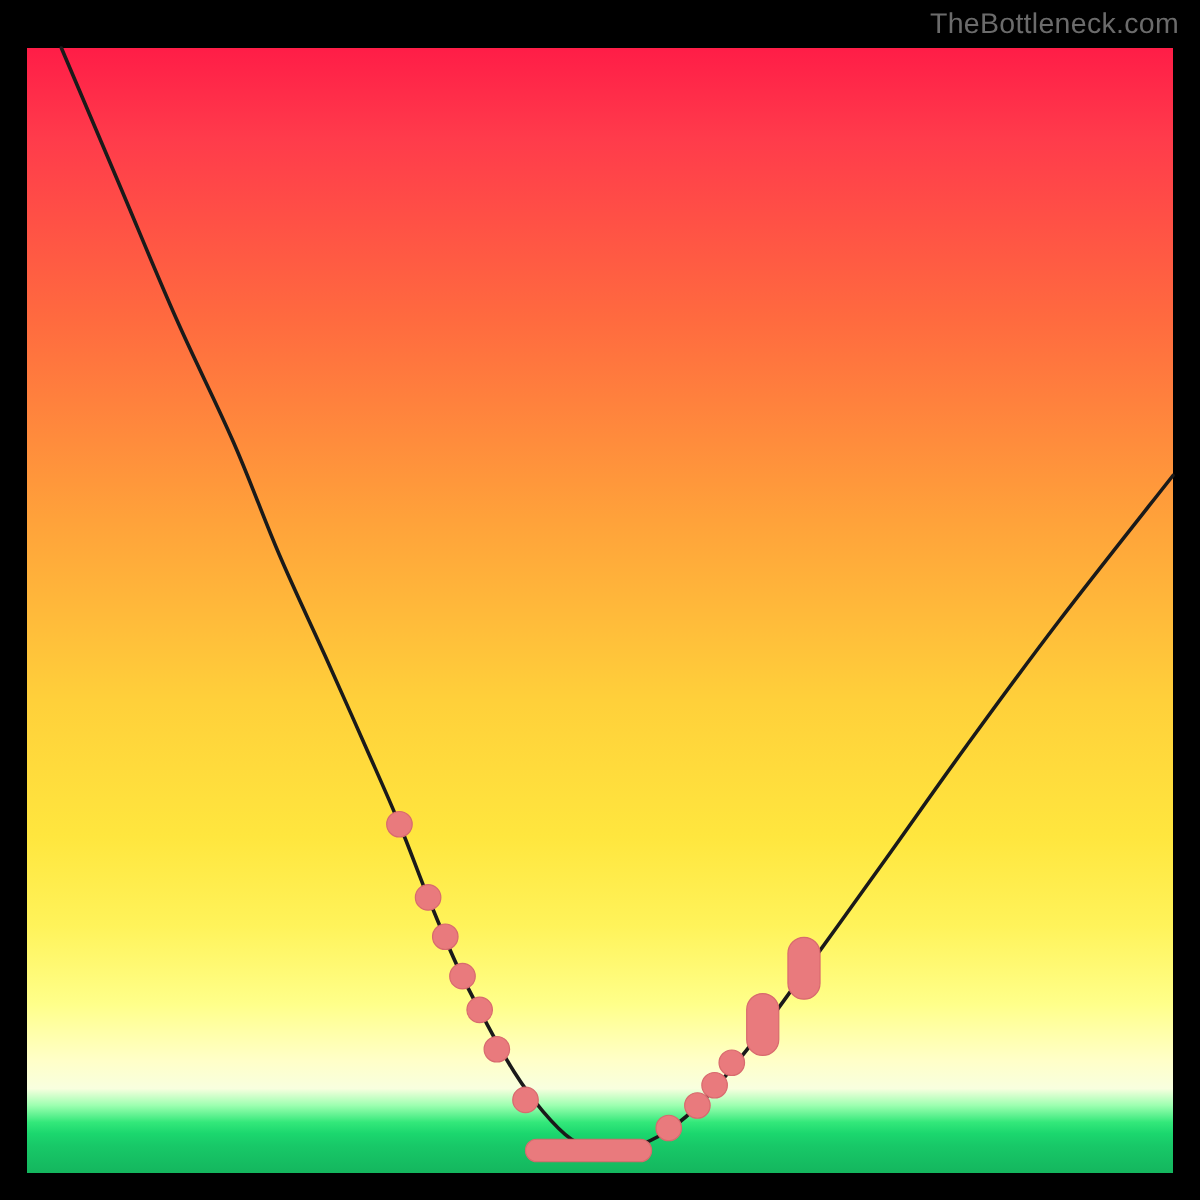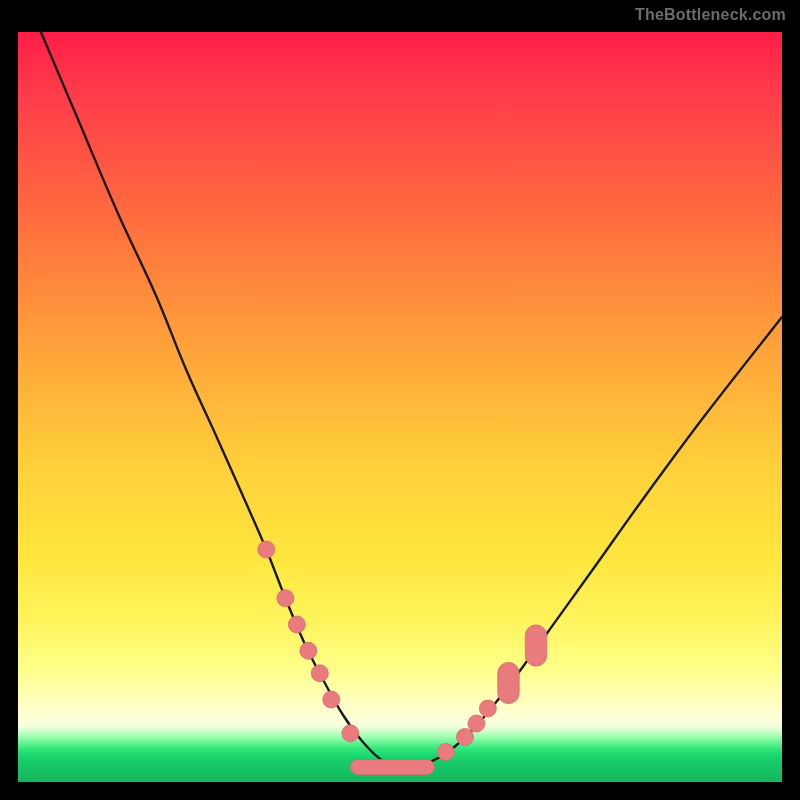--- a/index.html
+++ b/index.html
@@ -42,22 +42,22 @@
       #1bd76e 96.5%,
       #18c968 97.5%,
       #14b65e 100%
     );
   }
   .watermark {
     position: absolute;
     top: 6px;
     right: 14px;
     font-family: Arial, Helvetica, sans-serif;
-    font-size: 16px;
-    font-weight: 700;
+    font-size: 19px;
+    font-weight: 400;
     color: #6b6b6b;
     letter-spacing: 0.2px;
     user-select: none;
   }
   svg.curve {
     position: absolute;
     left: 18px;
     top: 32px;
     width: 764px;
     height: 750px;

